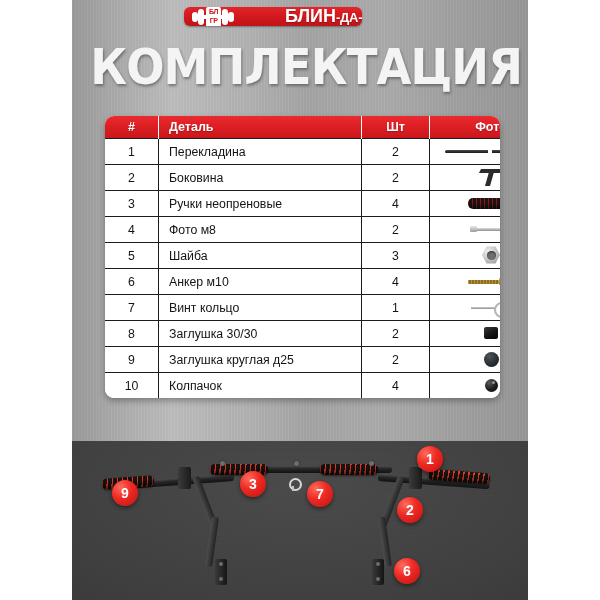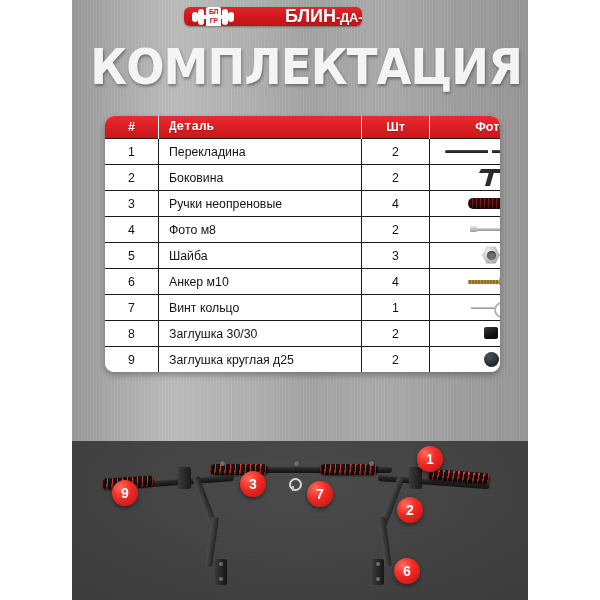--- a/index.html
+++ b/index.html
@@ -181,21 +181,21 @@
     text-align: center;
     background: #ffffff;
   }
   table.parts tbody td:last-child { border-right: none; }
   table.parts tbody tr:last-child td { border-bottom: none; }
   table.parts tbody td.name {
     text-align: left;
     padding-left: 10px;
   }
   .col-idx   { width: 41px; }
-  .col-name  { width: 186px; font-family: Liberation Mono, monospace; }
+  .col-name  { width: 186px; }
   .col-qty   { width: 55px; }
   .col-photo { width: 110px; }
 
   
   .thumb {
     position: relative;
     width: 100px;
     height: 21px;
     margin: 0 auto;
   }
@@ -568,20 +568,30 @@
             <td>9</td>
             <td class="name">Заглушка круглая д25</td>
             <td>2</td>
             <td>
               <div class="thumb">
                   <span class="th-rd"></span>
                 </div>
             </td>
           </tr>
 
+          <tr>
+            <td>10</td>
+            <td class="name">Колпачок</td>
+            <td>4</td>
+            <td>
+              <div class="thumb">
+                  <span class="th-cap"></span>
+                </div>
+            </td>
+          </tr>
 
 
         </tbody>
       </table>
     </div>
 
     <div id="photo">
 
       <div class="hbar" id="seg-left"></div>
       <div class="hbar" id="seg-center"></div>

